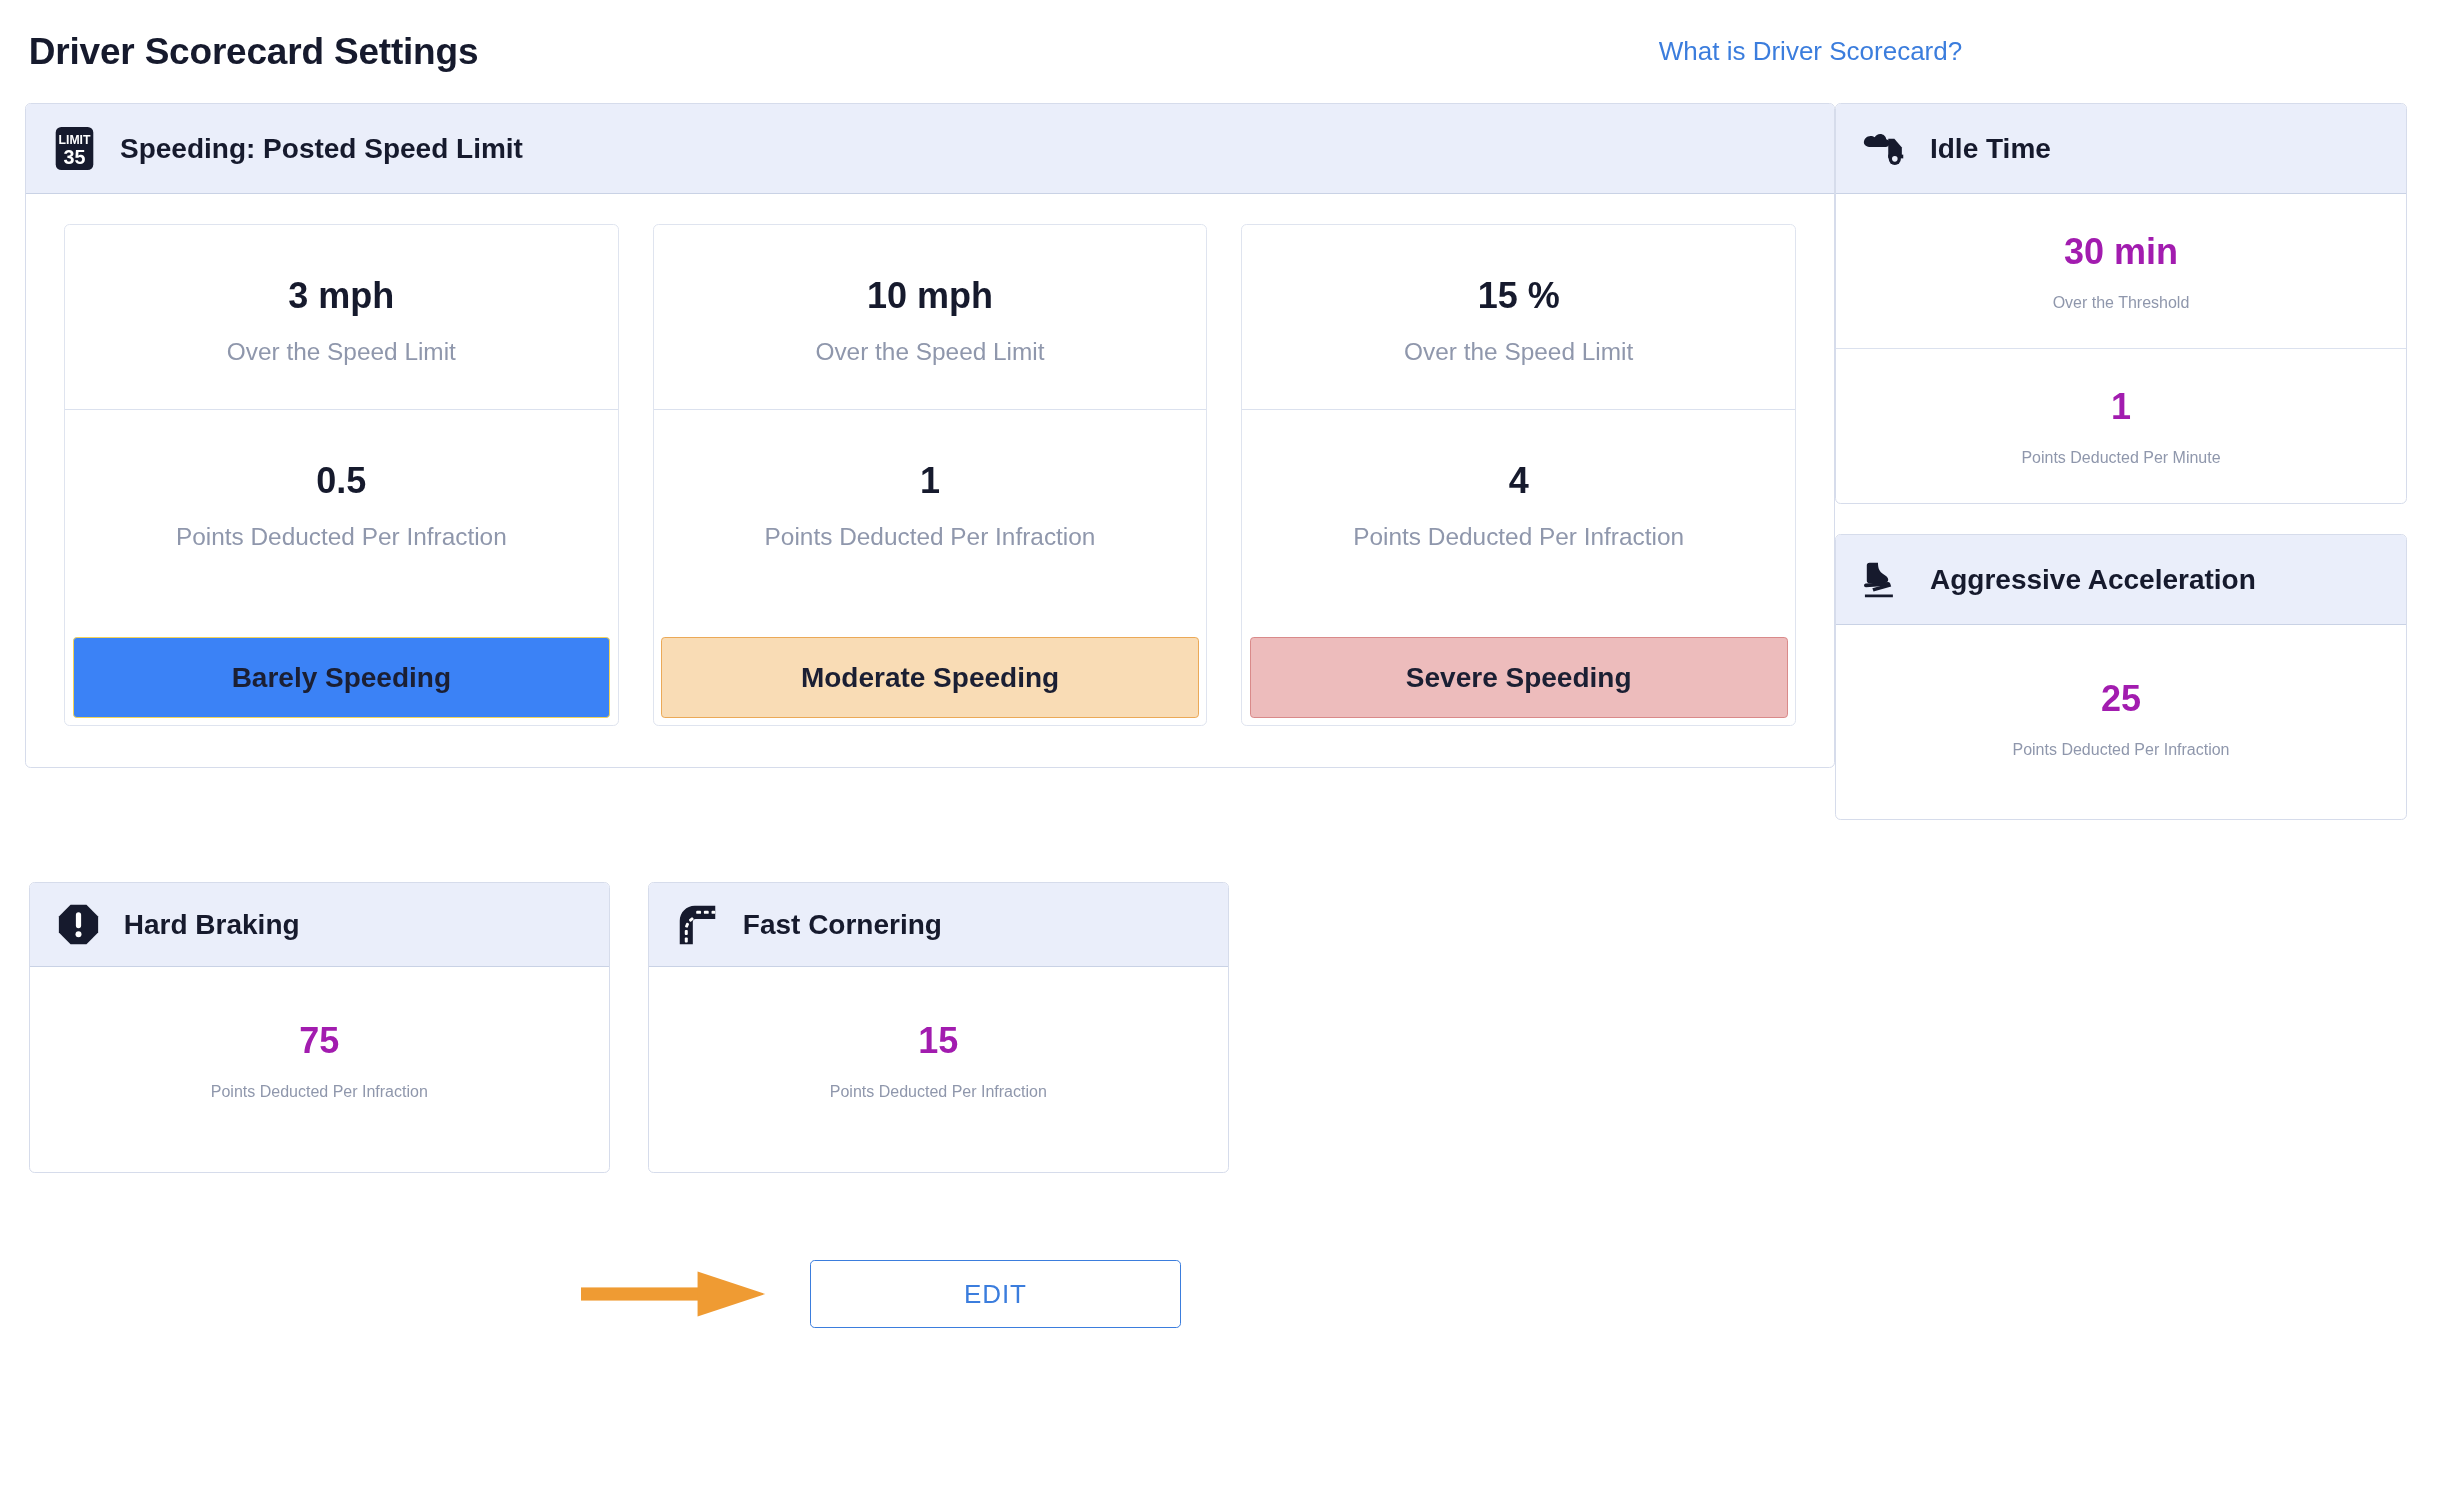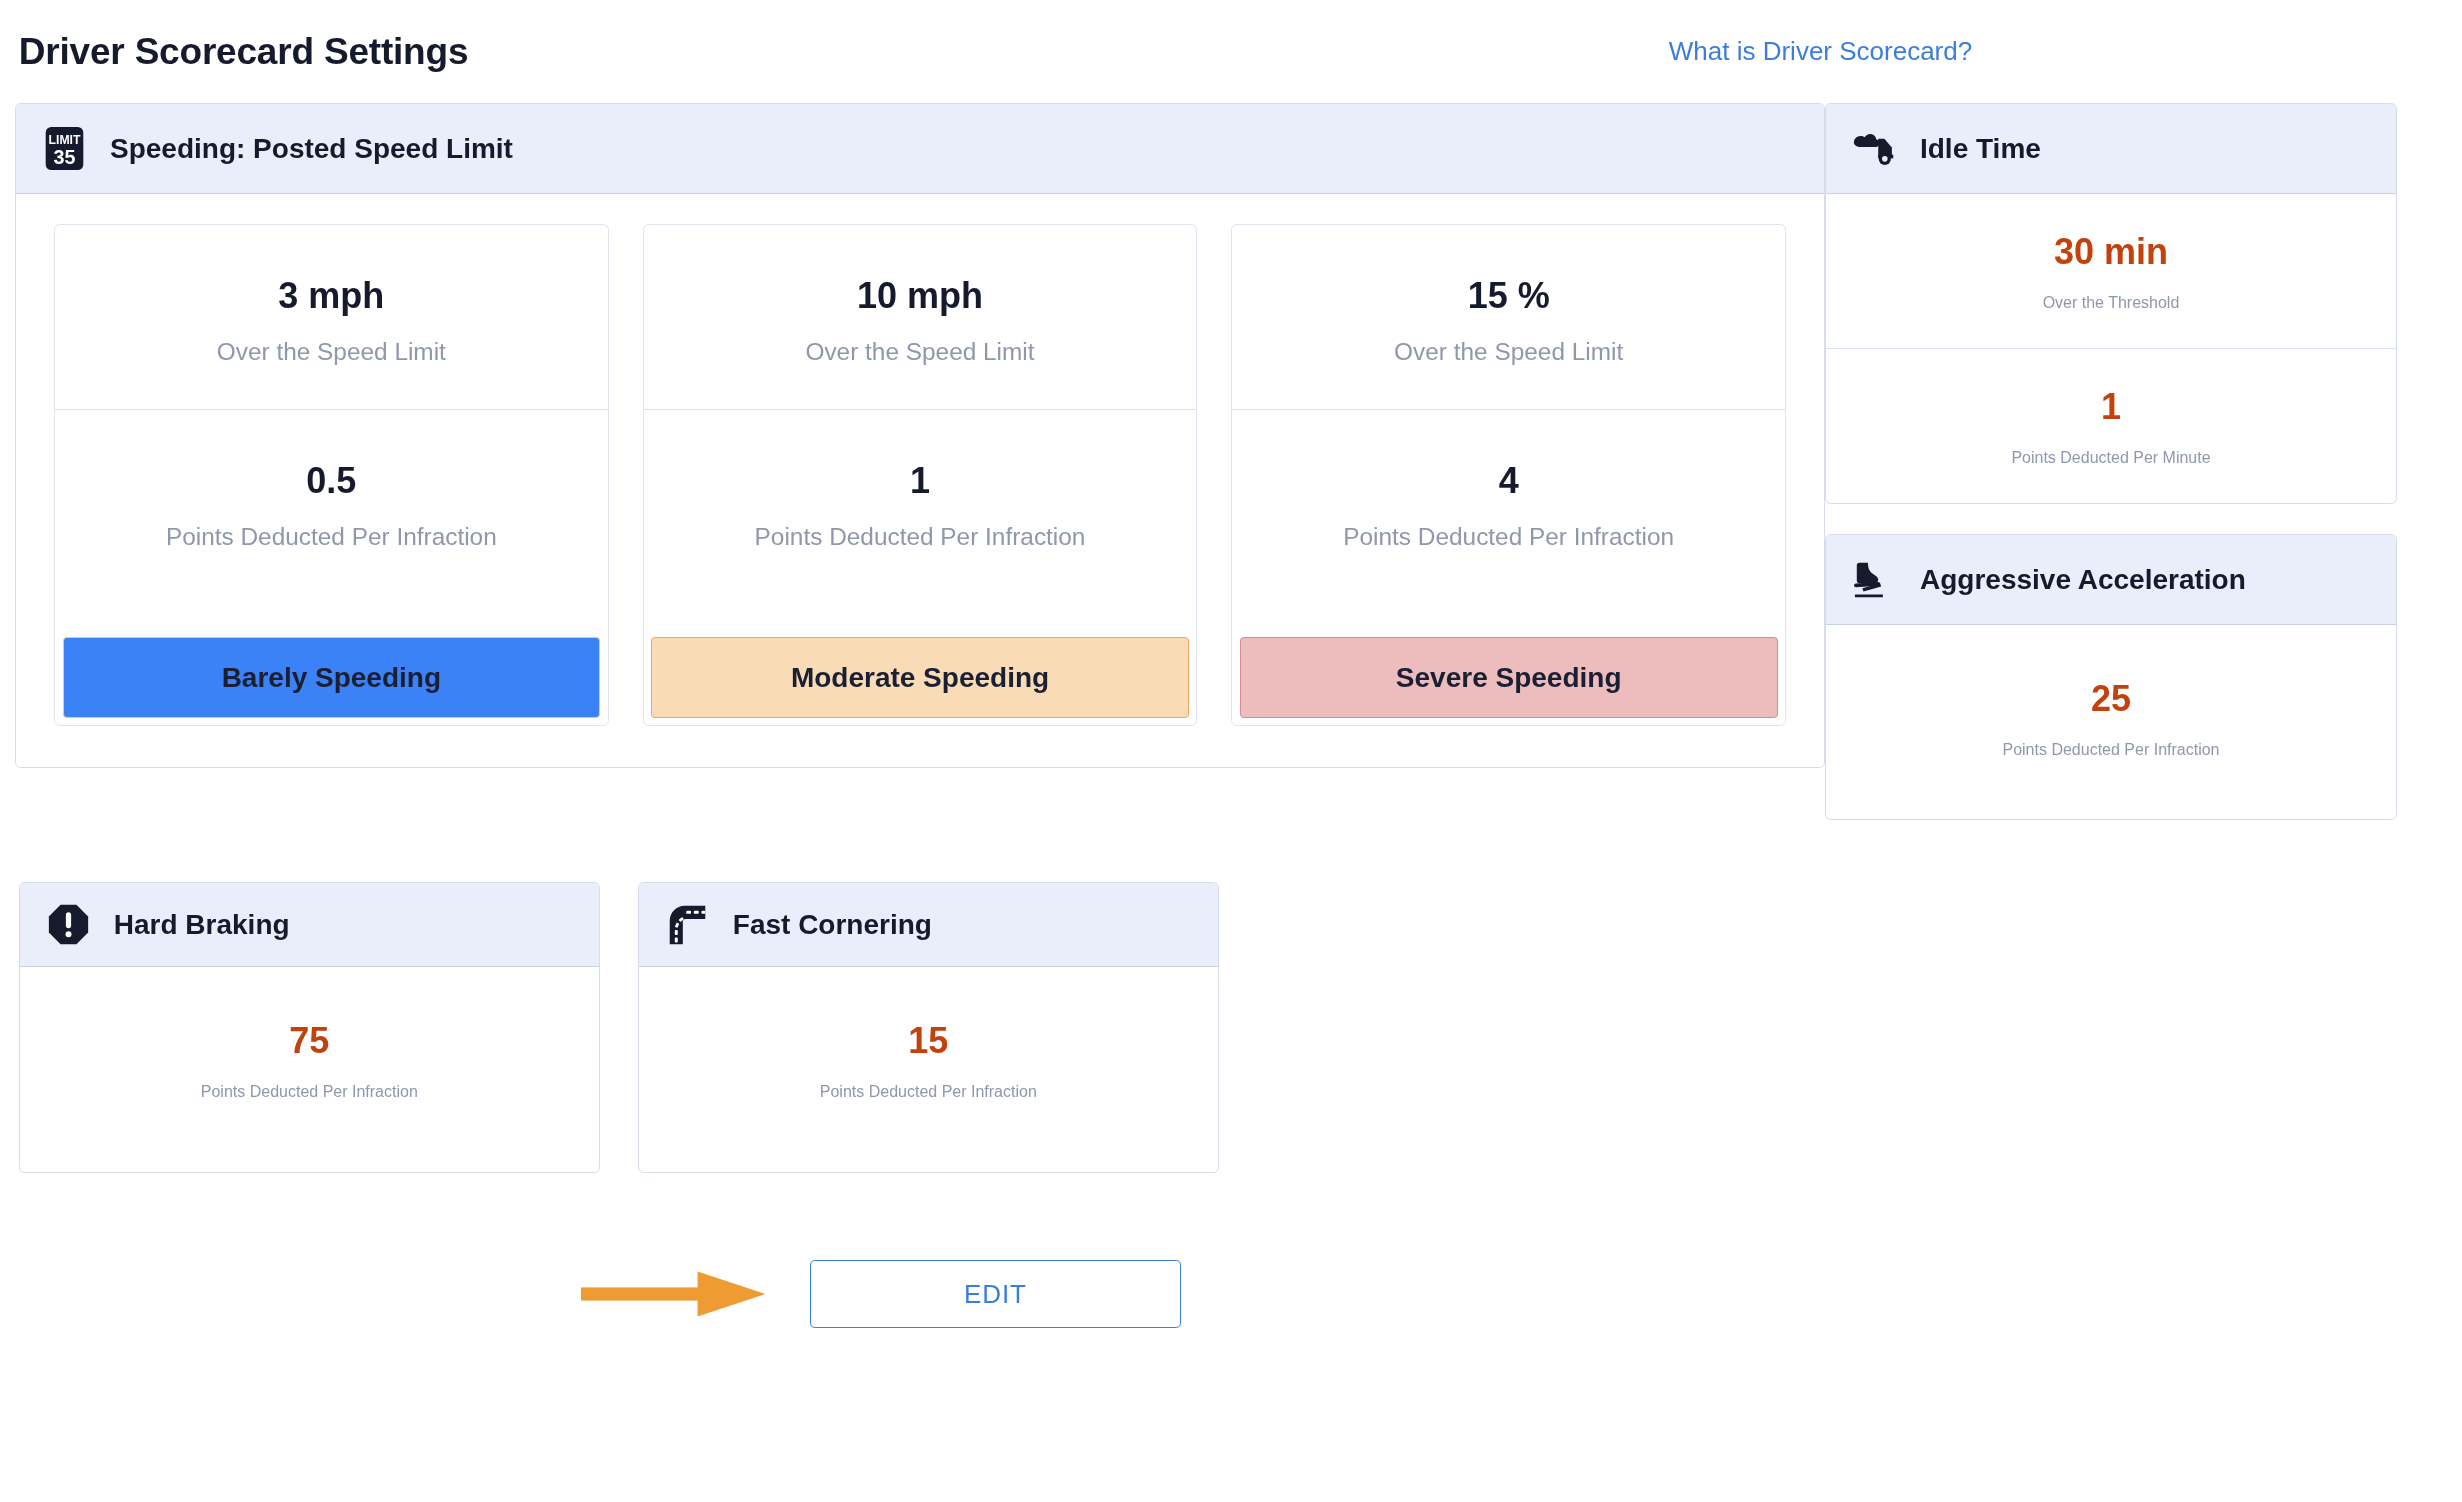--- a/index.html
+++ b/index.html
@@ -9,21 +9,21 @@
     height: 1502px;
     background: #ffffff;
     font-family: "Liberation Sans", sans-serif;
     color: #161a2d;
     overflow: hidden;
   }
 
   .page {
     width: 1991px;
     height: 1502px;
-    padding: 0 15px;
+    padding: 0 25px;
     position: relative;
   }
 
   
   .page-header {
     display: flex;
     align-items: center;
     justify-content: space-between;
     height: 103px;
     padding: 0 3.8px;
@@ -131,21 +131,21 @@
   
   .stat-panel { margin-bottom: 30px; }
   .stat-block {
     padding: 38px 15px 36px 15px;
     text-align: center;
   }
   .stat-block.divided { border-bottom: 0.9px solid #dbe1ee; }
   .stat-block .value {
     font-size: 36px;
     font-weight: bold;
-    color: #c2410c;
+    color: #a21caf;
     line-height: 1.1;
   }
   .stat-block .label {
     margin-top: 22.5px;
     font-size: 16px;
     color: #8f97ac;
   }
   .stat-block.tall { padding: 54px 15px 60px 15px; }
 
   

